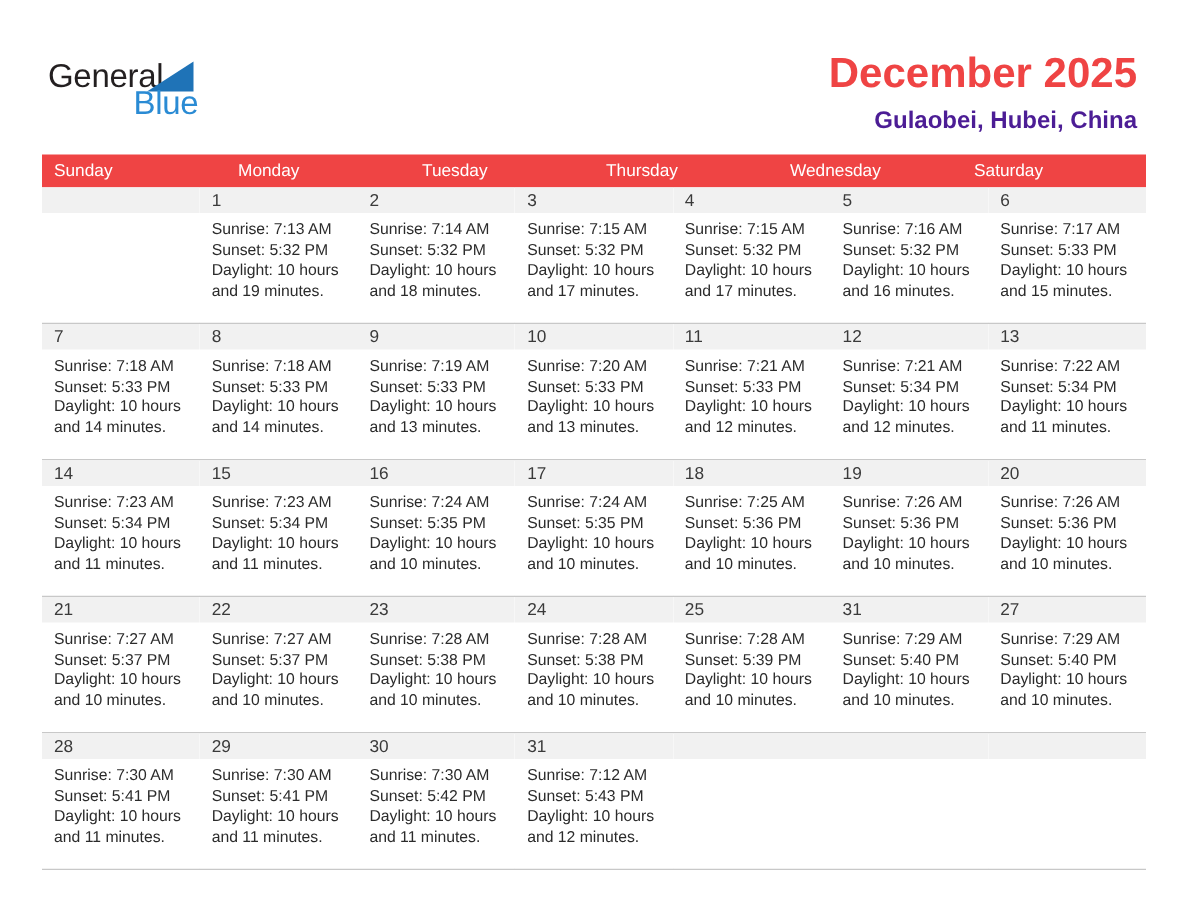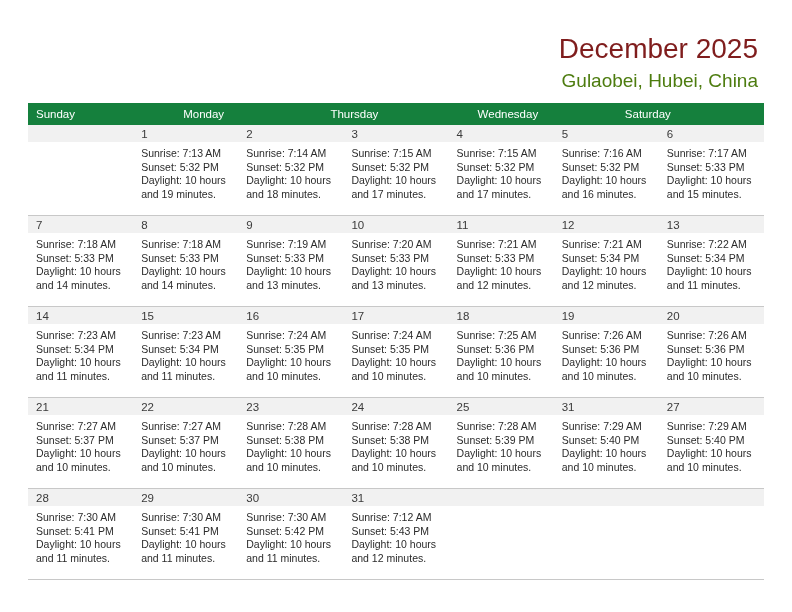--- a/index.html
+++ b/index.html
@@ -64,43 +64,44 @@
   }
 
   .title-block {
     position: absolute;
     right: 34px;
     top: 32px;
     text-align: right;
   }
   .month-title {
     font-size: 28px;
-    font-weight: normal;
-    color: #7f1d1d;
+    font-weight: bold;
+    color: #ef4444;
     line-height: 34px;
     white-space: nowrap;
   }
   .location {
-    font-size: 19px;
-    color: #4d7c0f;
+    font-size: 16px;
+    color: #4c1d95;
     line-height: 20px;
     margin-top: 5px;
     white-space: nowrap;
+    font-weight: bold;
   }
 
   
   .calendar {
     position: absolute;
     left: 28px;
     top: 103px;
     width: 736px;
   }
   .weekdays {
     display: flex;
-    background: #15803d;
+    background: #ef4444;
     height: 22px;
   }
   .weekday {
     flex: 1 1 0;
     color: #ffffff;
     font-size: 11.5px;
     line-height: 22px;
     padding-left: 8px;
     box-sizing: border-box;
     white-space: nowrap;
@@ -142,32 +143,38 @@
     white-space: nowrap;
   }
 </style>
 </head>
 <body>
 
 <div class="page">
 
   <div class="top-bar">
 
+    <div class="brand">
+      <span class="brand-general">General</span>
+      <span class="brand-triangle"></span>
+      <span class="brand-blue">Blue</span>
+    </div>
 
     <div class="title-block">
       <div class="month-title">December 2025</div>
       <div class="location">Gulaobei, Hubei, China</div>
     </div>
 
   </div>
 
   <div class="calendar">
     <div class="weekdays" id="weekday-row">
         <div class="weekday">Sunday</div>
         <div class="weekday">Monday</div>
+        <div class="weekday">Tuesday</div>
         <div class="weekday">Thursday</div>
         <div class="weekday">Wednesday</div>
         <div class="weekday">Saturday</div>
       </div>
     <div id="weeks-container">
         <div class="week">
           <div class="day-cell empty">
             <div class="day-num-band"></div>
           </div>
           <div class="day-cell">

